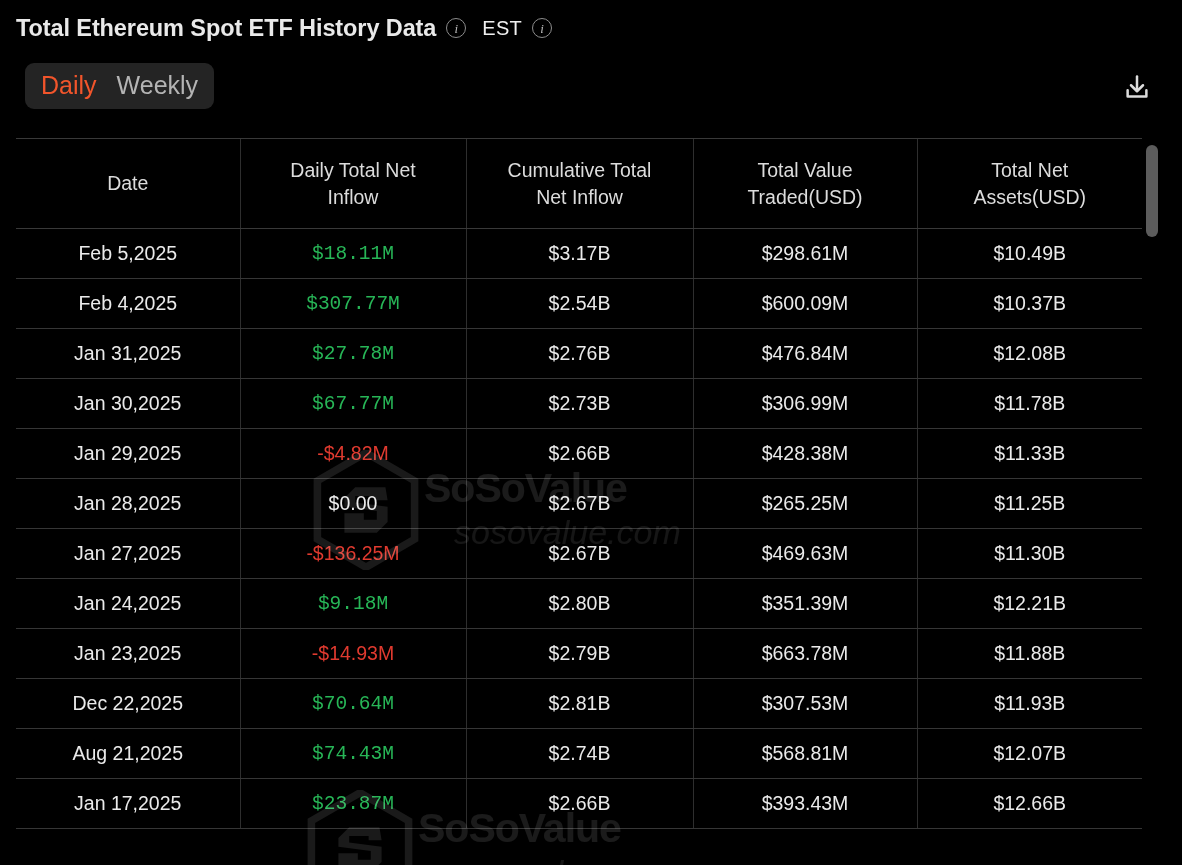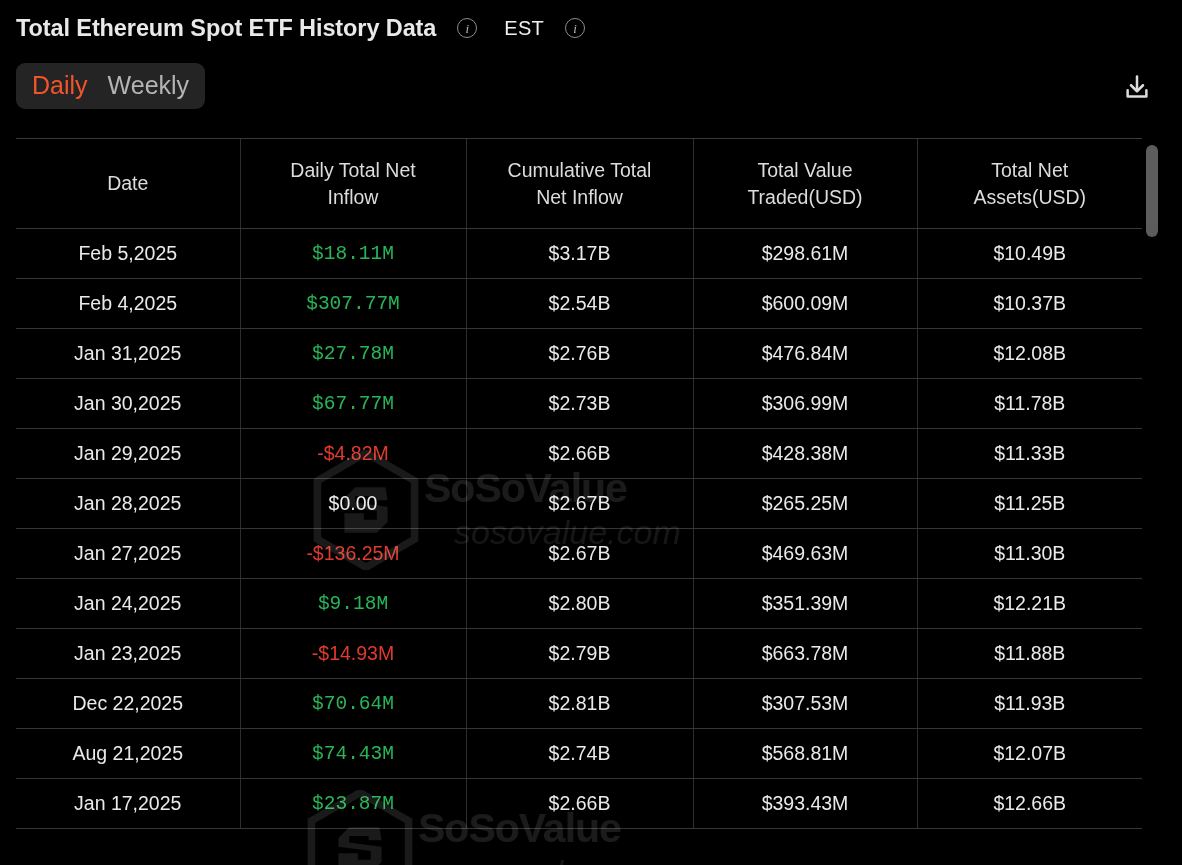--- a/index.html
+++ b/index.html
@@ -16,21 +16,21 @@
     color: #e8e8e8;
     position: relative;
   }
 
   
   .header {
     display: flex;
     align-items: center;
     padding: 10px 12px 0 16px;
     height: 46px;
-    gap: 21px;
+    gap: 10px;
   }
 
   .page-title {
     font-size: 23.5px;
     font-weight: bold;
     color: #e9e9e9;
     letter-spacing: -0.1px;
     white-space: nowrap;
   }
 
@@ -68,20 +68,21 @@
   }
 
   .segmented {
     display: inline-flex;
     align-items: center;
     background: #242424;
     border-radius: 9px;
     padding: 9px 16px;
     gap: 20px;
     cursor: pointer;
+    margin-left: 9px;
   }
 
   .seg-item {
     font-size: 25px;
     line-height: 1.1;
     white-space: nowrap;
     cursor: pointer;
   }
   .seg-item.active { color: #f2552b; }
   .seg-item.inactive { color: #b4b4b4; }

